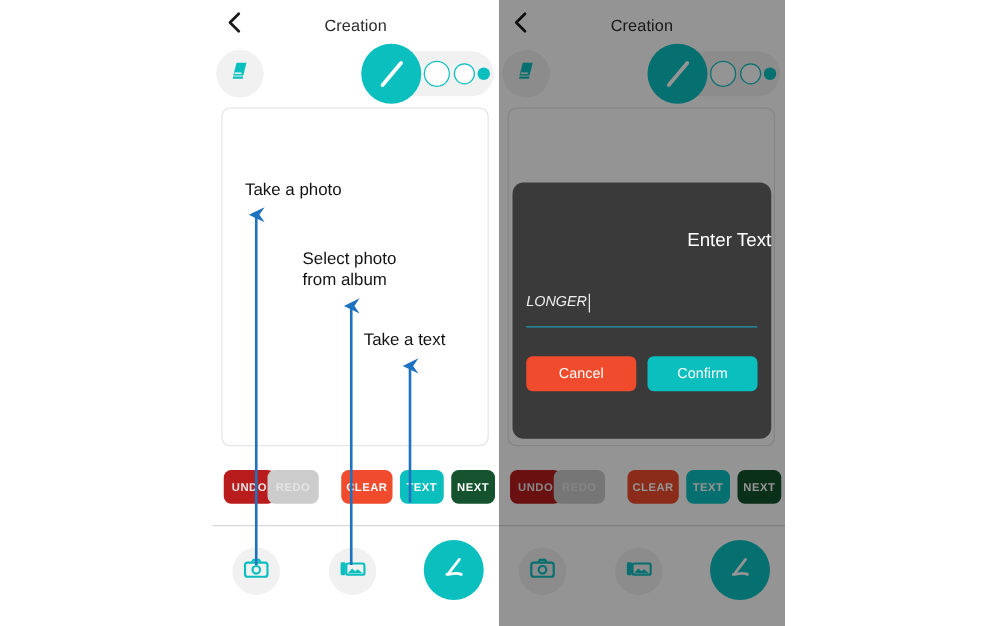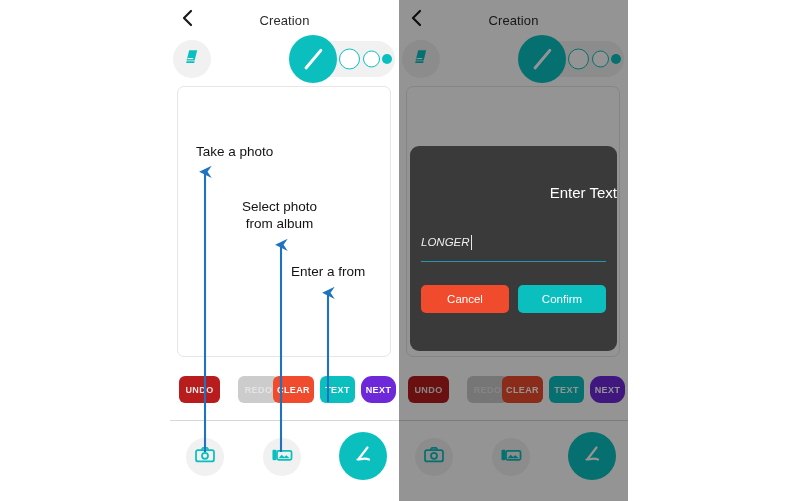--- a/index.html
+++ b/index.html
@@ -78,24 +78,24 @@
 
   
   .actions{position:absolute;left:0;top:376px;width:229px;height:32px;}
   .abtn{
     position:absolute;top:0;height:27px;border-radius:6px;
     display:flex;align-items:center;justify-content:center;
     font-size:9px;font-weight:bold;letter-spacing:.4px;cursor:pointer;
     box-sizing:border-box;
   }
   .abtn.undo{left:9px;width:41px;background:#b91c1c;color:#e4e4e4;}
-  .abtn.redo{left:68px;width:41px;background:#cccccc;color:#e4e4e4;}
+  .abtn.redo{left:44px;width:41px;background:#cccccc;color:#e4e4e4;}
   .abtn.clear{left:103px;width:41px;background:#ef4b2c;color:#ffffff;}
   .abtn.text{left:150px;width:35px;background:#0cbfbf;color:#ffffff;}
-  .abtn.next{left:191px;width:35px;background:#6d28d9;color:#ffffff;border-radius:11px;}
+  .abtn.next{left:191px;width:35px;background:#14532d;color:#ffffff;}
 
   .divider{
     position:absolute;left:0;top:420px;width:229px;height:1px;background:#d8d8d8;
   }
 
   
   .bottomnav{position:absolute;left:0;top:430px;width:229px;height:66px;}
   .nav-circle{
     position:absolute;top:8px;width:38px;height:38px;border-radius:50%;
     background:#f1f1f1;display:flex;align-items:center;justify-content:center;
@@ -137,21 +137,21 @@
   .dlg-btn.confirm{left:108px;width:88px;background:#0cbfbf;}
 
   
   .anno-layer{position:absolute;left:0;top:0;width:799px;height:501px;z-index:90;
     pointer-events:none;}
   .anno-label{
     position:absolute;color:#131313;font-size:13.5px;line-height:17px;
     white-space:pre;
   }
   #anno-0{left:196px;top:143px;}
-  #anno-1{left:242px;top:198px;text-align:center;}
+  #anno-1{left:242px;top:198px;}
   #anno-2{left:291px;top:263px;}
 </style>
 </head>
 <body>
 
 <div class="stage">
 
   <div class="panel" id="panel-left">
     <div class="panel-inner">
 
@@ -326,16 +326,16 @@
         </marker>
       </defs>
       <line x1="205" y1="452" x2="205" y2="172" stroke="#1f72c0" stroke-width="2.1" marker-end="url(#ah)"></line>
       <line x1="281" y1="452" x2="281" y2="245" stroke="#1f72c0" stroke-width="2.1" marker-end="url(#ah)"></line>
       <line x1="328" y1="402" x2="328" y2="293" stroke="#1f72c0" stroke-width="2.1" marker-end="url(#ah)"></line>
     </svg>
 
     <div class="anno-label" id="anno-0">Take a photo</div>
     <div class="anno-label" id="anno-1">Select photo
 from album</div>
-    <div class="anno-label" id="anno-2">Enter a from</div>
+    <div class="anno-label" id="anno-2">Take a text</div>
   </div>
 
 </div>
 
 </body></html>

